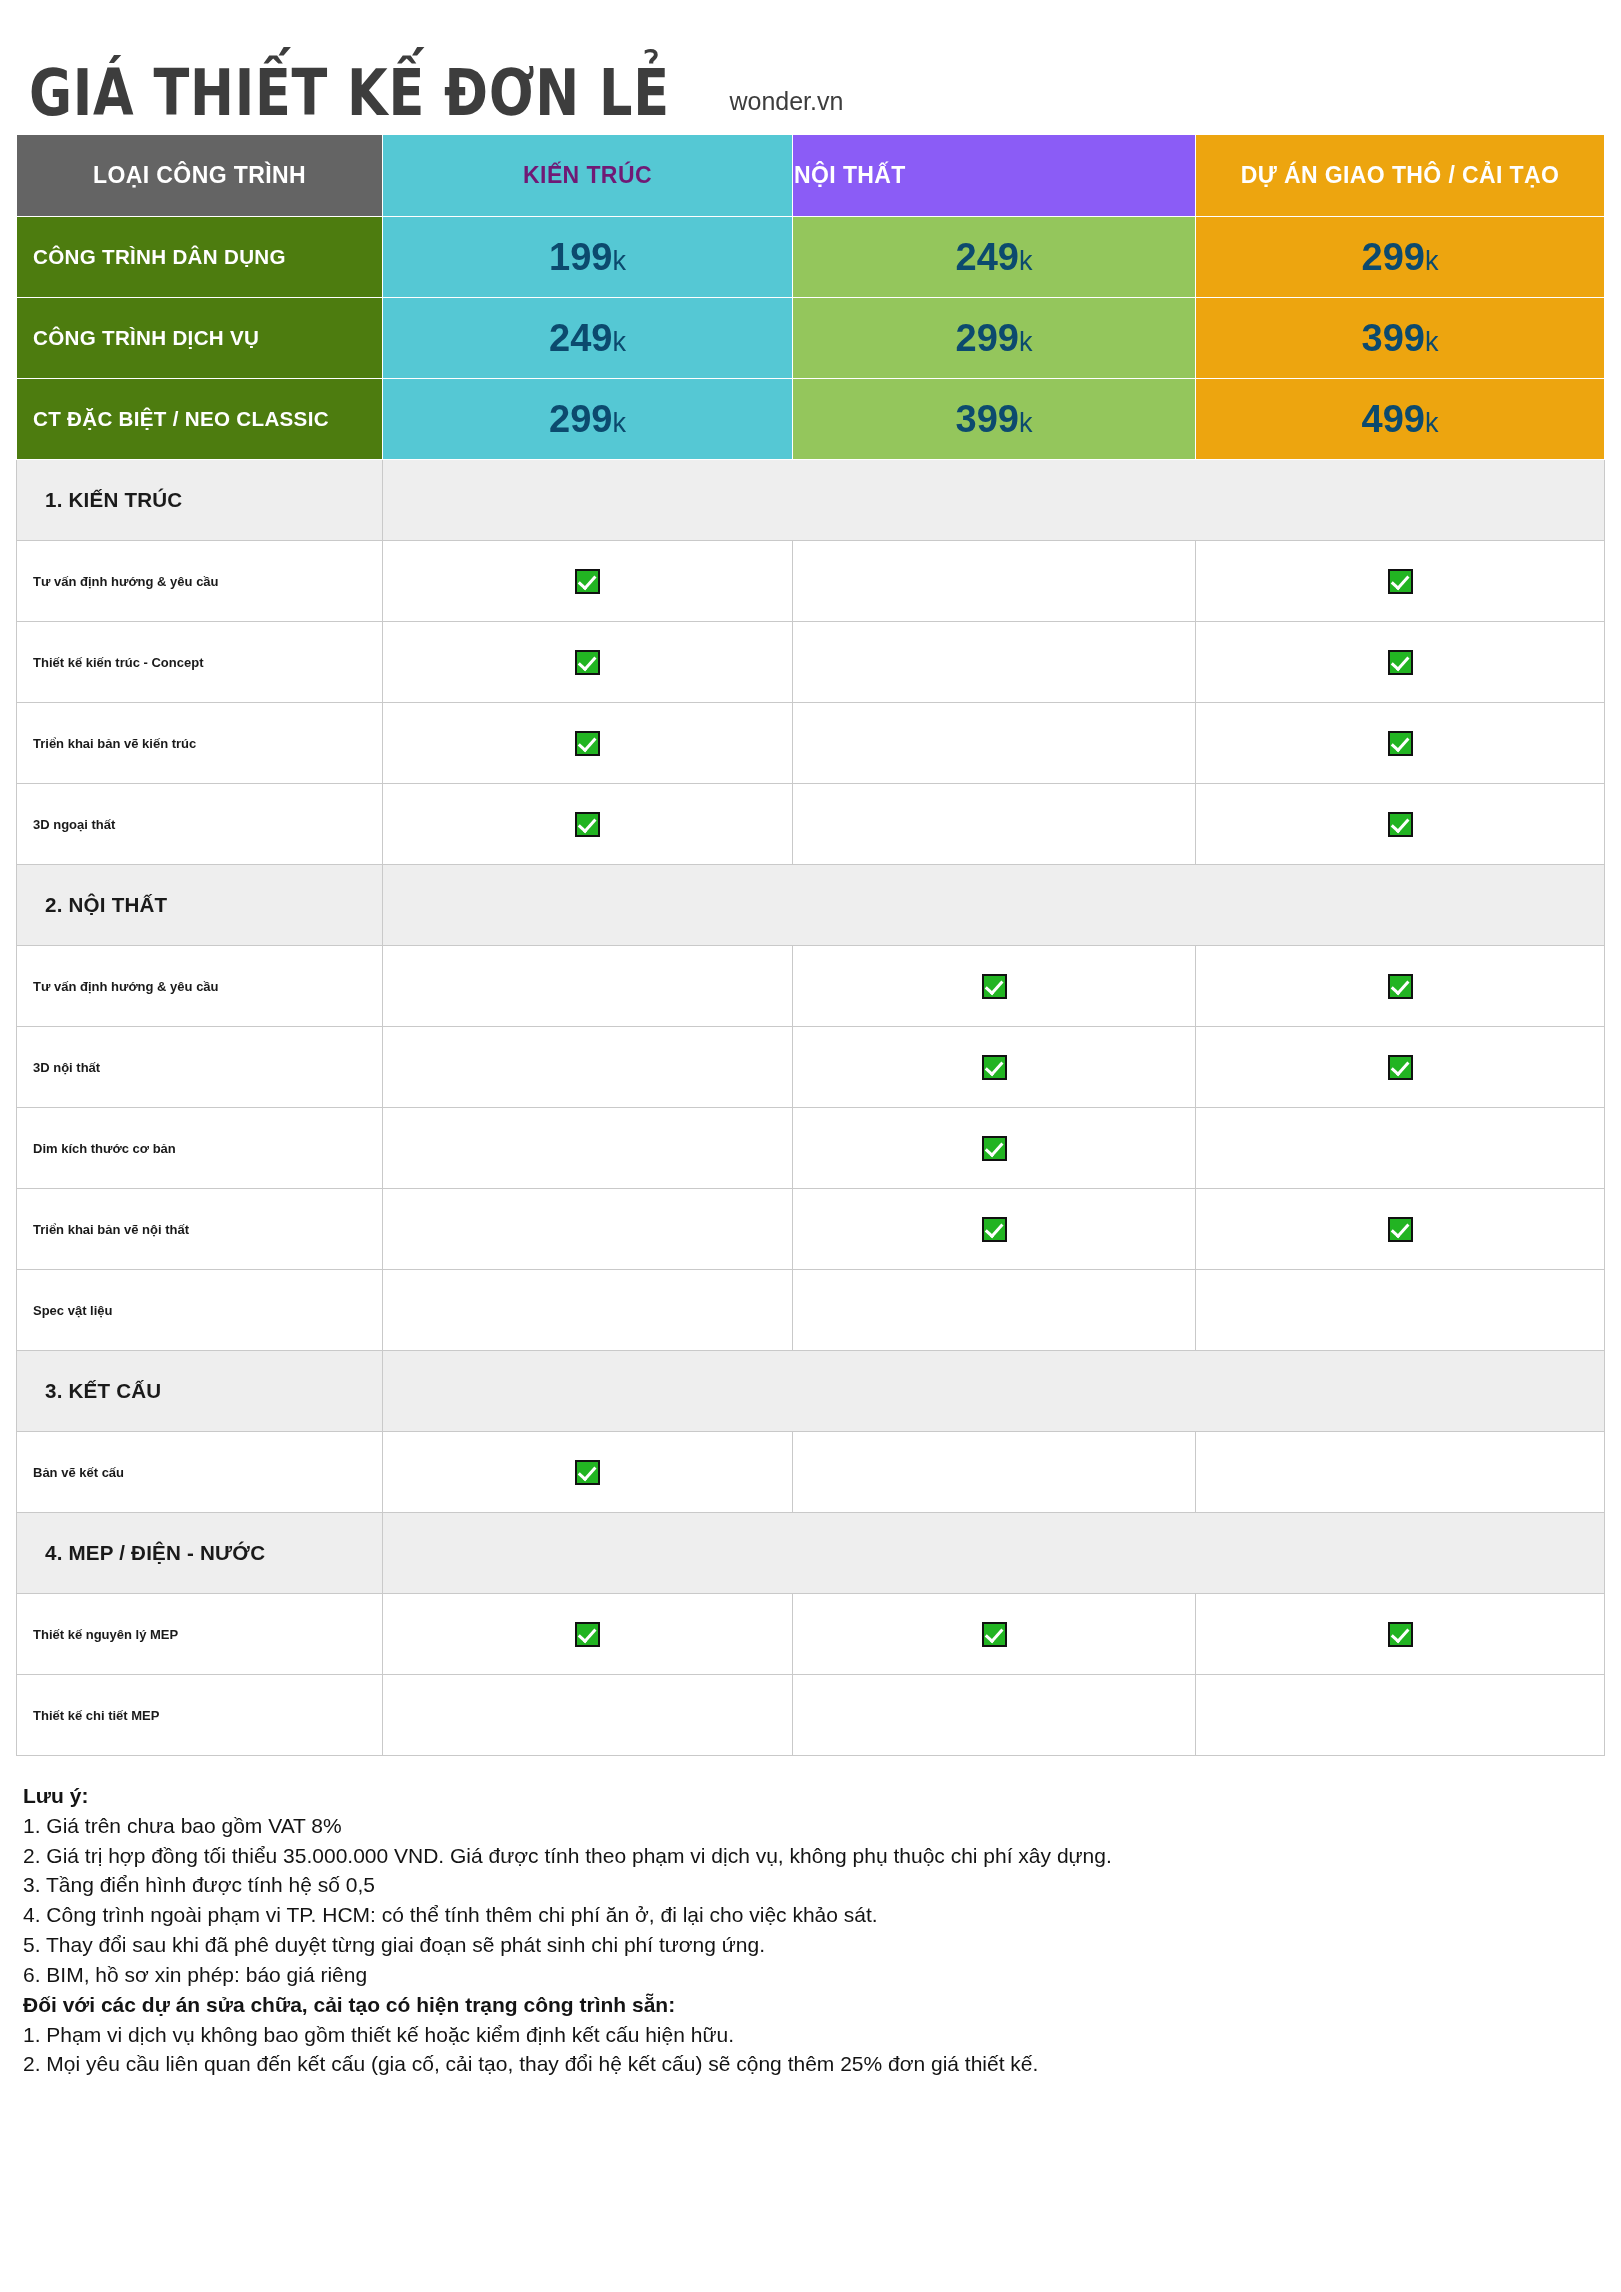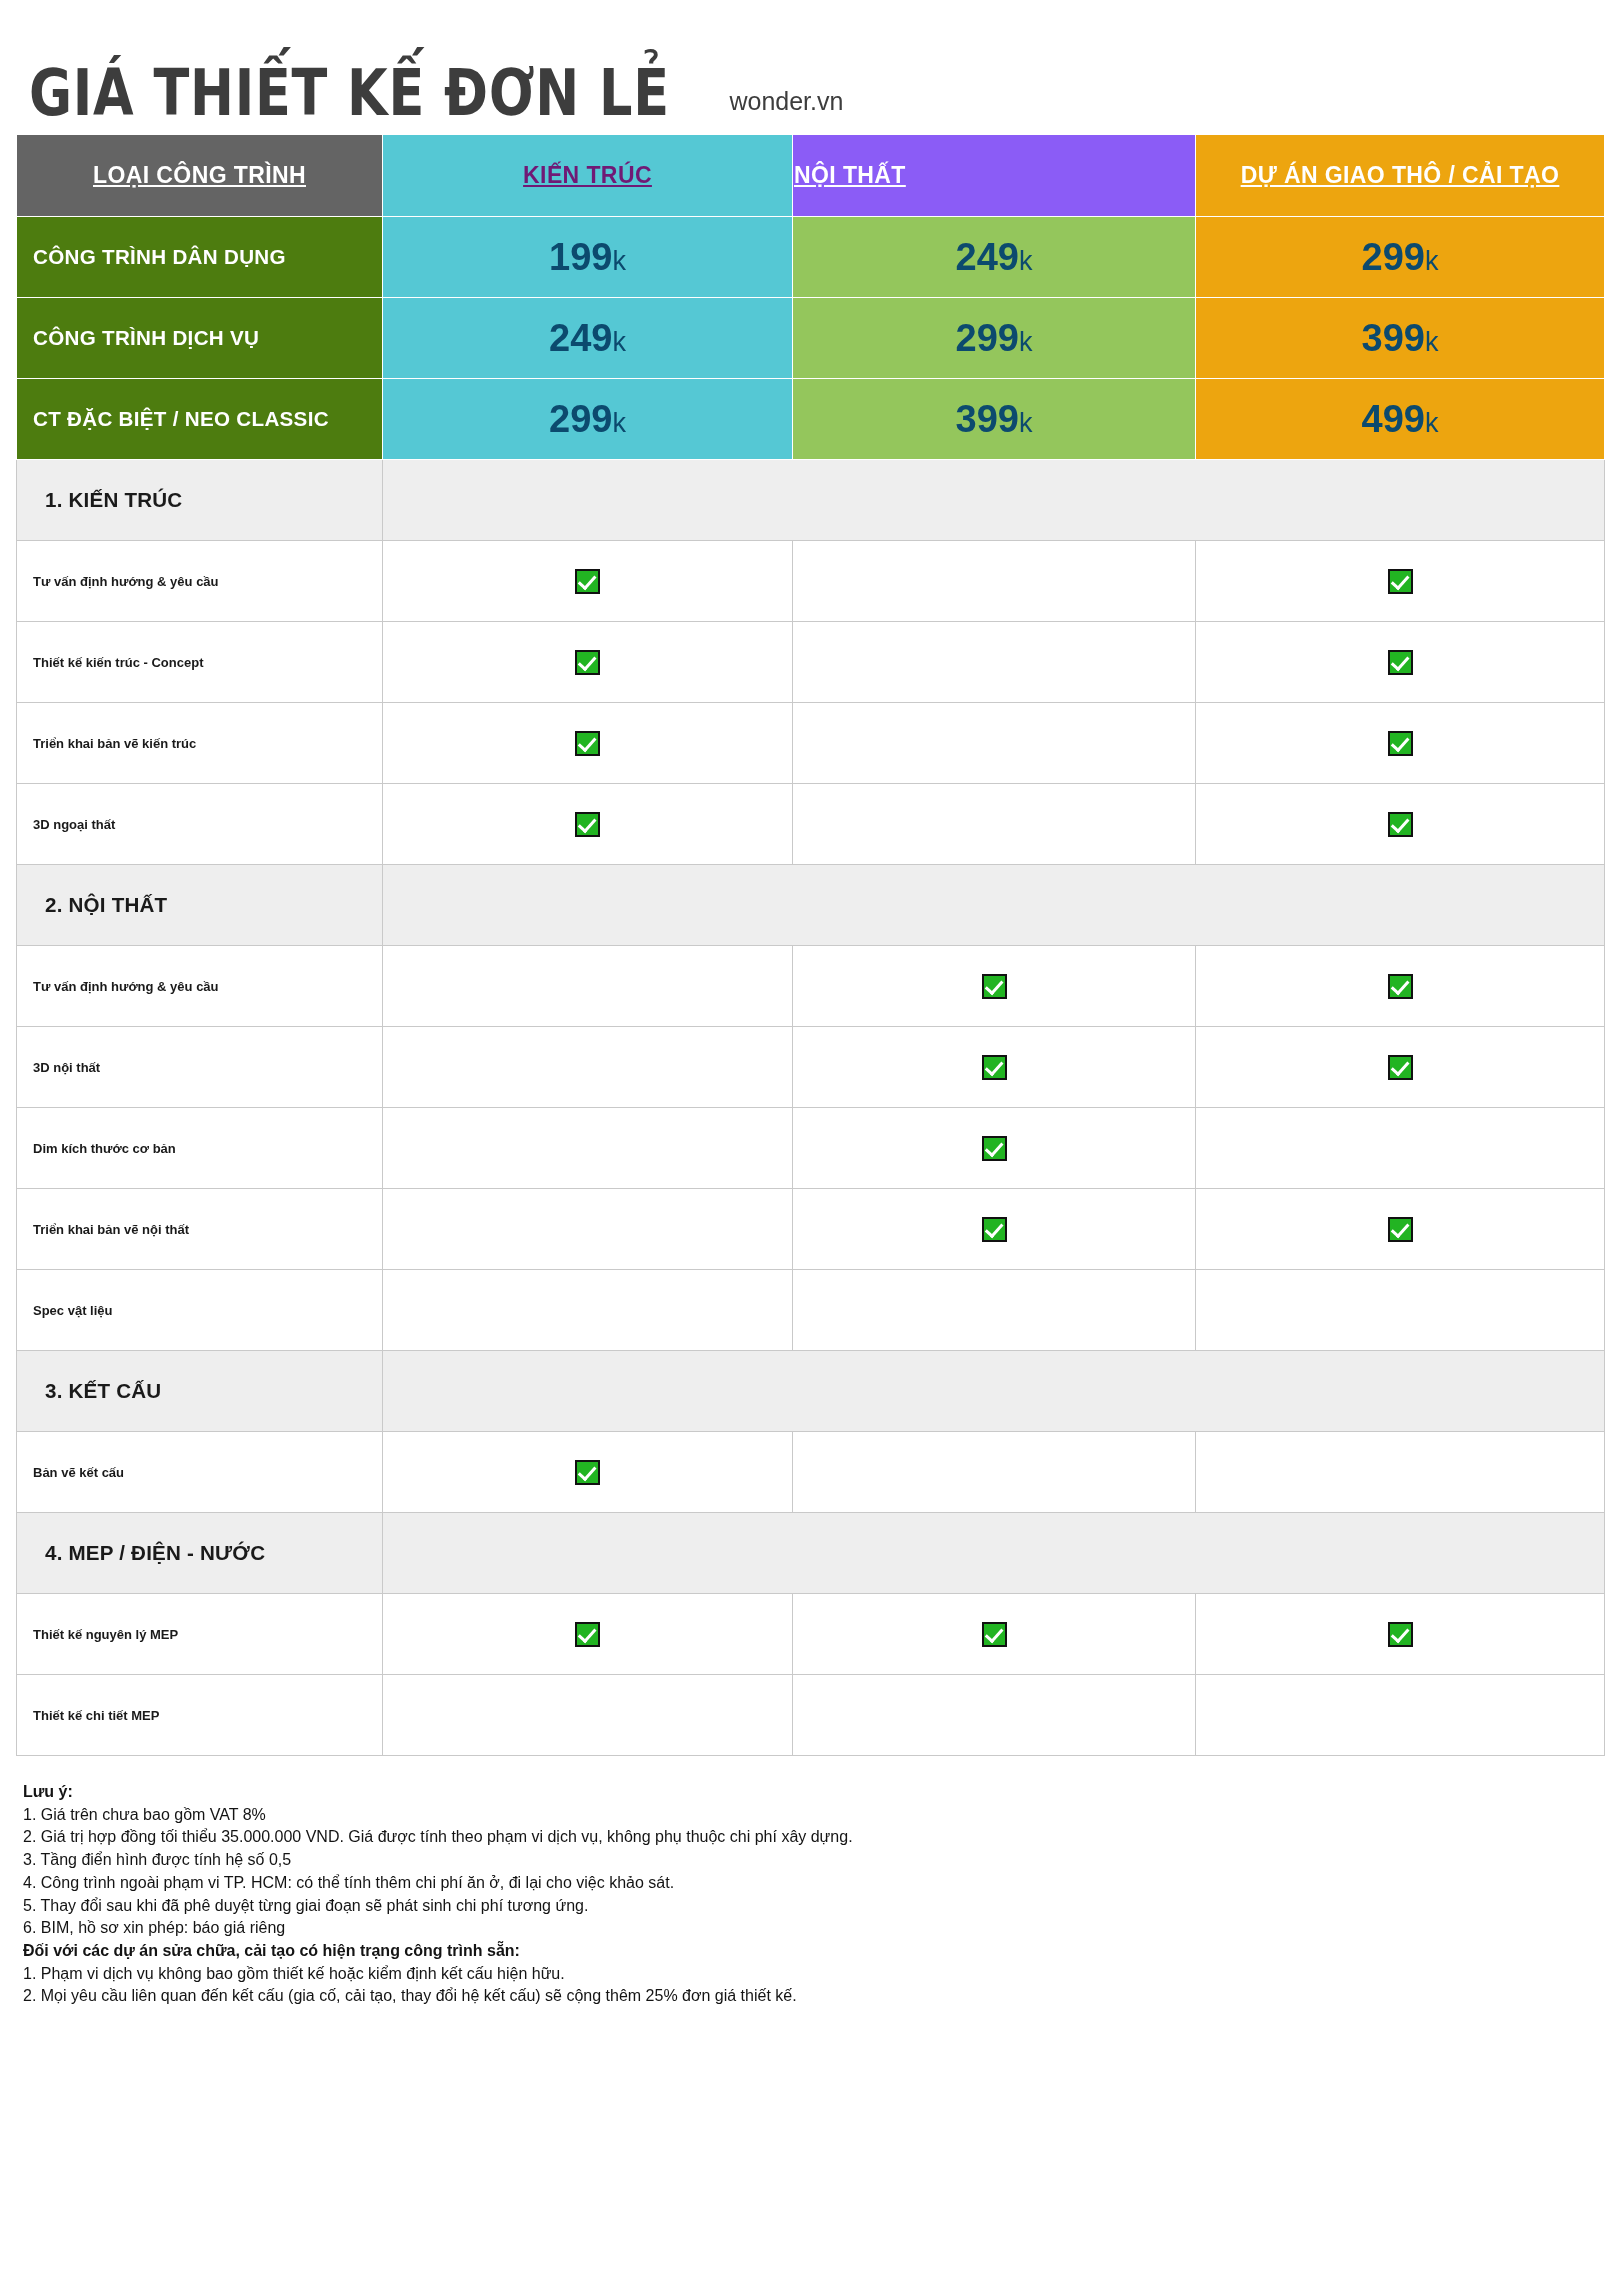--- a/index.html
+++ b/index.html
@@ -59,21 +59,20 @@
   table.pricing col.c0 { width: 366px; }
   table.pricing col.c1 { width: 410px; }
   table.pricing col.c2 { width: 403px; }
   table.pricing col.c3 { width: 409px; }
 
   
   tr.head-row td {
     height: 82px;
     vertical-align: middle;
     border: 1.8px solid #ffffff;
-    text-decoration: underline;
   }
   .hdr-label {
     background: #646464;
     color: #ffffff;
     font-weight: bold;
     font-size: 23px;
     letter-spacing: 0.4px;
     text-align: center;
   }
   .hdr-cyan  { background: #55c8d4; color:#701a75; font-weight:bold; font-size:23px; text-align:center; letter-spacing:0.4px;}
@@ -149,21 +148,21 @@
     height: 14.3px;
     border: solid #ffffff;
     border-width: 0 3.1px 3.1px 0;
     transform: rotate(42deg);
   }
 
   
   .notes {
     margin: 25px 0 0 23px;
     width: 1522px;
-    font-size: 16px;
+    font-size: 21px;
     line-height: 1.42;
     color: #141414;
   }
   .notes .bold { font-weight: bold; }
   .notes .line { white-space: nowrap; }
 </style>
 </head>
 <body>
 
 <div class="page">

